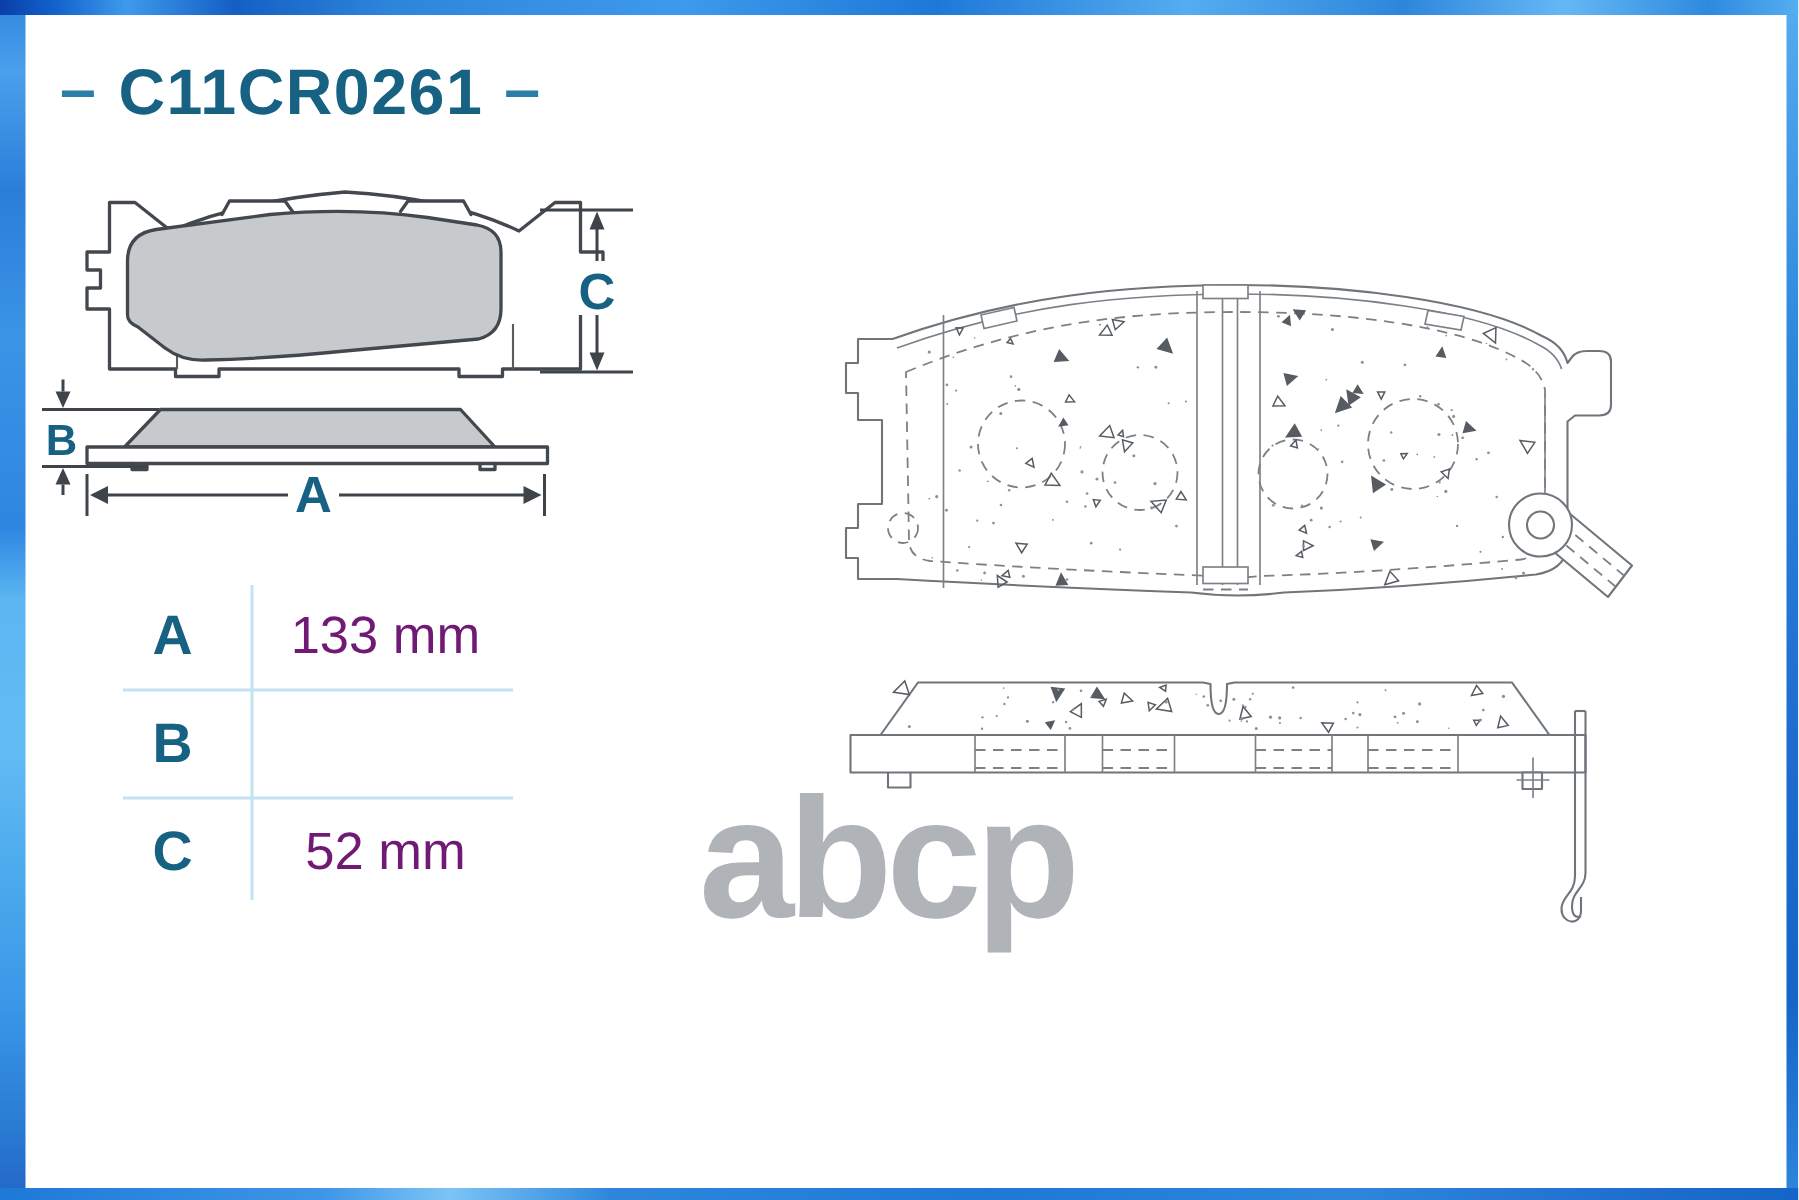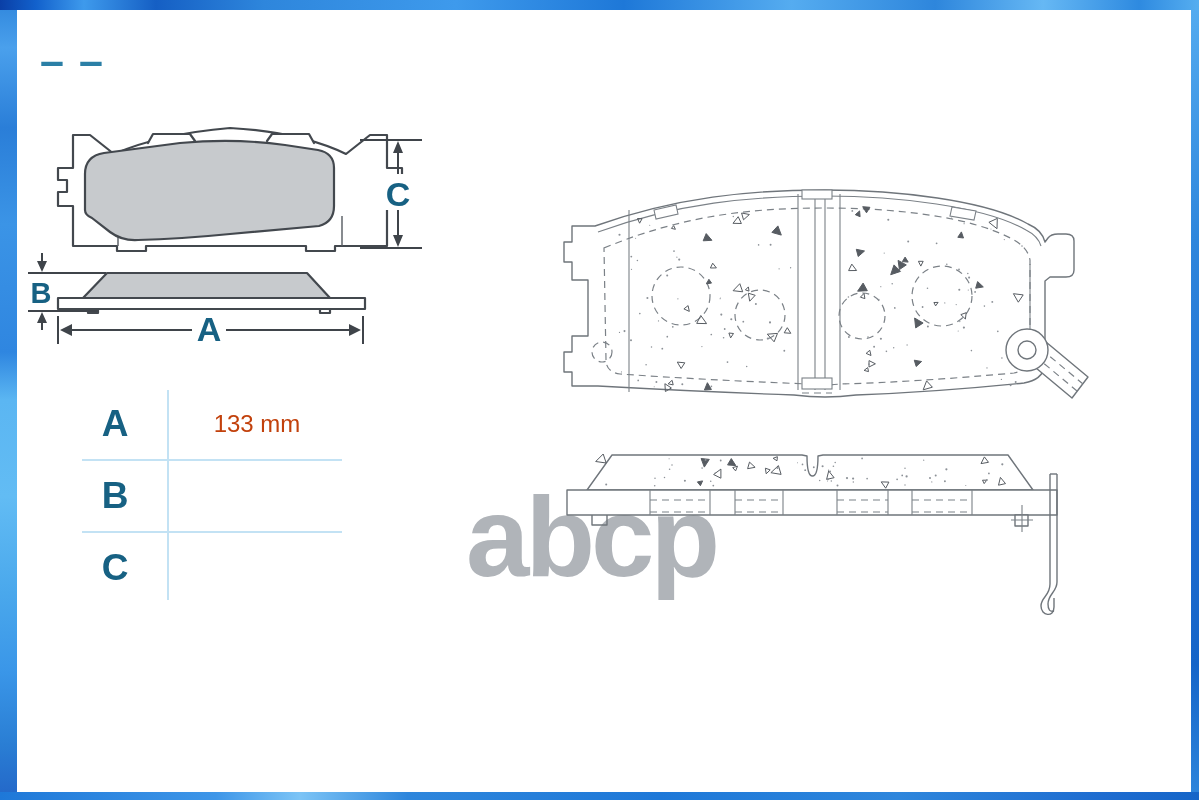--- a/index.html
+++ b/index.html
@@ -19,27 +19,27 @@
     background:linear-gradient(90deg,#1e78d8 0%,#3e96e8 18%,#7cc4f6 25%,#2e86dc 34%,#1e78d8 55%,
                #2e86dc 75%,#1e6cd0 92%,#1565c8 100%);}
 
   .partnum{position:absolute;left:40px;top:38px;display:flex;align-items:center;gap:14px;
            font-weight:bold;font-size:43px;color:#176183;letter-spacing:1px;}
   .partnum .dash{color:#2b7fa6;font-weight:bold;transform:translateY(-2px);}
 
   .dim-table{position:absolute;left:62px;top:388px;width:284px;height:216px;}
   .dim-table .row{display:flex;height:72px;align-items:center;}
   .dim-table .lbl{width:106px;text-align:center;font-weight:bold;font-size:37px;color:#176183;}
-  .dim-table .val{flex:1;text-align:center;font-size:24px;color:#c2410c;}
+  .dim-table .val{flex:1;text-align:center;font-size:35px;color:#701a75;}
   .tline{position:absolute;background:#c3e2f4;}
   .tline.v{left:105px;top:2px;width:2px;height:210px;}
   .tline.h1{left:20px;top:71px;width:260px;height:2px;}
   .tline.h2{left:20px;top:143px;width:260px;height:2px;}
 
-  .watermark{position:absolute;left:466px;top:480px;font-size:114px;font-weight:bold;
+  .watermark{position:absolute;left:466px;top:516px;font-size:114px;font-weight:bold;
              color:#b0b4b9;letter-spacing:-4px;line-height:1;}
 
   svg{position:absolute;overflow:visible;}
   .sv-front{left:30px;top:112px;}
   .sv-side{left:20px;top:248px;}
   .sv-topview{left:556px;top:184px;}
   .sv-sideview{left:556px;top:444px;}
 
   .dk{stroke:#43484e;fill:none;stroke-width:2.2;stroke-linejoin:round;stroke-linecap:round;}
   .dkthin{stroke:#565b61;fill:none;stroke-width:1.4;}
@@ -57,20 +57,21 @@
 
 <div class="stage">
 
   <div class="band band-left"></div>
   <div class="band band-right"></div>
   <div class="band band-top"></div>
   <div class="band band-bottom"></div>
 
   <div class="partnum">
     <span class="dash">–</span>
+    <span>C11CR0261</span>
     <span class="dash">–</span>
   </div>
 
   <svg class="sv-front" width="402" height="146" viewBox="0 0 402 146">
     <path class="dk white" d="M 43,23 L 60,23 L 84,42 Q 130,22 200,16 Q 270,20 316,42 L 340,23 L 357,23
       L 357,56 L 372,56 L 372,68 L 363,68 L 363,80 L 372,80 L 372,94 L 357,94 L 357,134
       L 305,134 L 305,139 L 276,139 L 276,134
       L 116,134 L 116,139 L 87,139 L 87,134
       L 43,134 L 43,94 L 28,94 L 28,80 L 37,80 L 37,68 L 28,68 L 28,56 L 43,56 Z"></path>
     <path class="dk white" d="M 118,31 L 123,22 L 160,22 L 165,29"></path>
@@ -105,20 +106,21 @@
     <div class="tline h2"></div>
     <div class="row">
       <div class="lbl">A</div>
       <div class="val">133 mm</div>
     </div>
     <div class="row">
       <div class="lbl">B</div>
     </div>
     <div class="row">
       <div class="lbl">C</div>
+      <div class="val">52 mm</div>
     </div>
   </div>
 
   <div class="watermark">abcp</div>
 
   <svg class="sv-topview" width="540" height="234" viewBox="0 0 540 234">
     <path class="lt white" d="M 39,42 C 120,13 195,6 269,6 C 340,6 430,16 472,40 Q 486,46 489,58
       L 492,54 Q 495,50 502,50 L 510,50 Q 518,50 518,57 L 518,86 Q 518,93 510,93 L 494,93 L 489,97
       L 489,182 Q 486,196 468,199 Q 380,208 300,211 Q 284,213 269,213 Q 254,213 238,211
       Q 150,208 42,202 L 16,202 L 16,188 L 8,188 L 8,168 L 16,168 L 16,152 L 32,152

